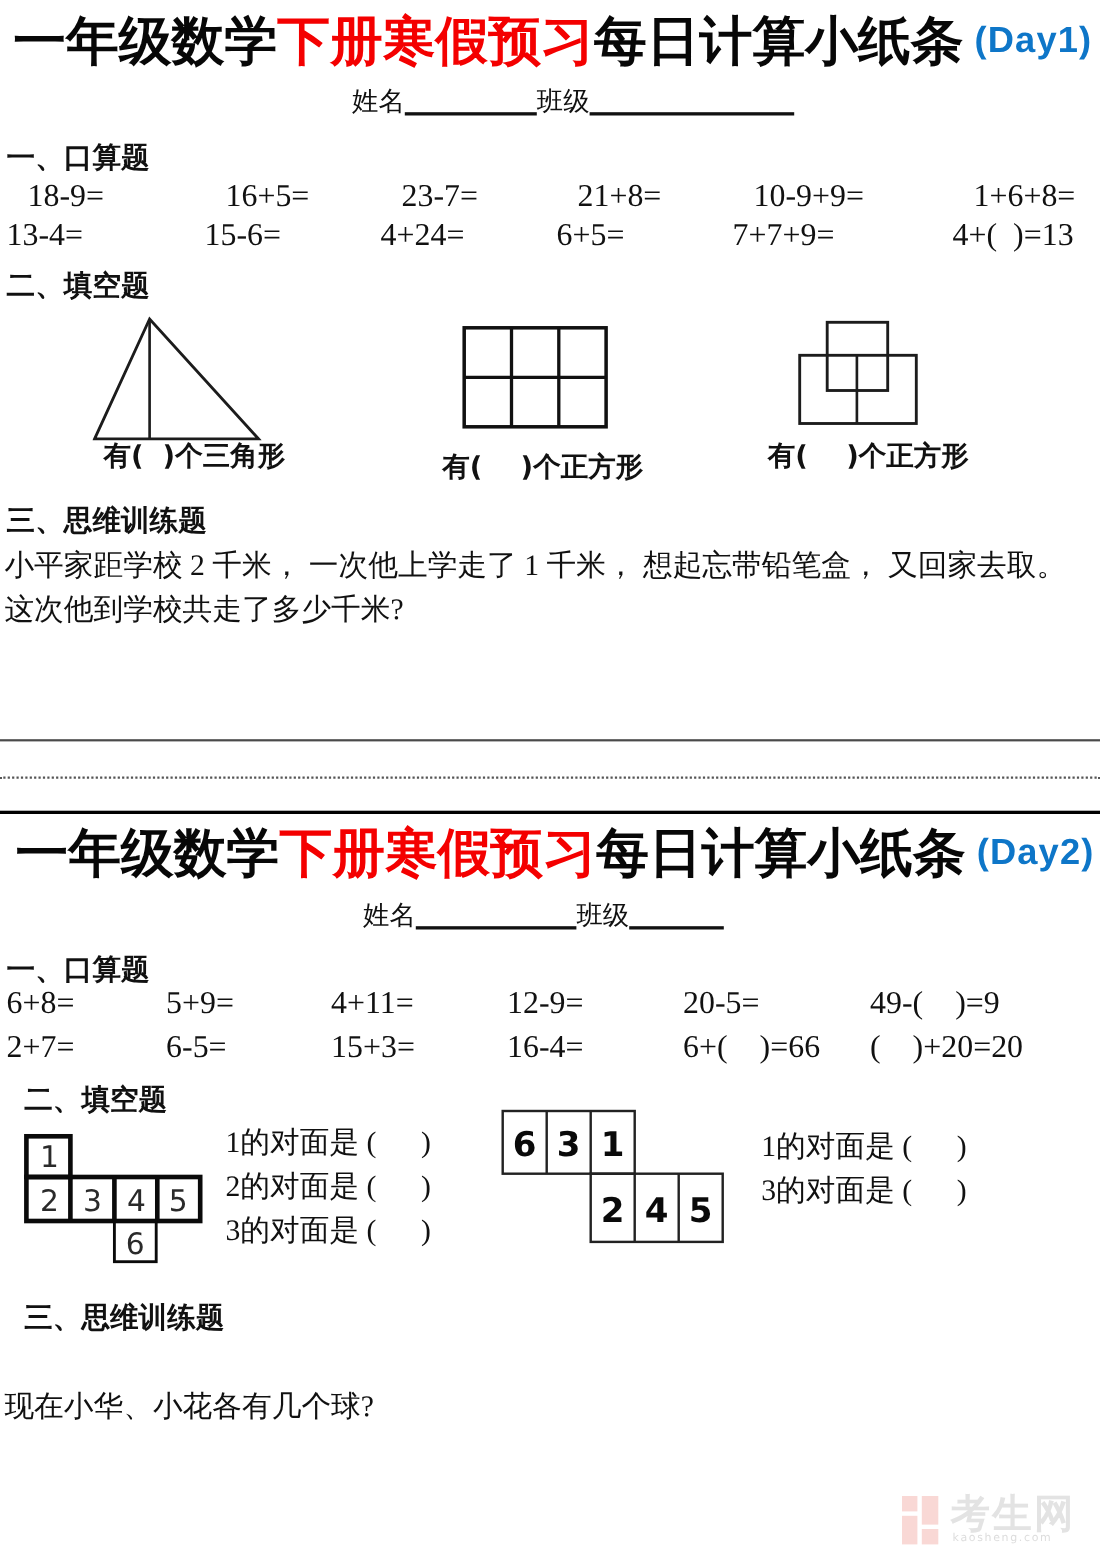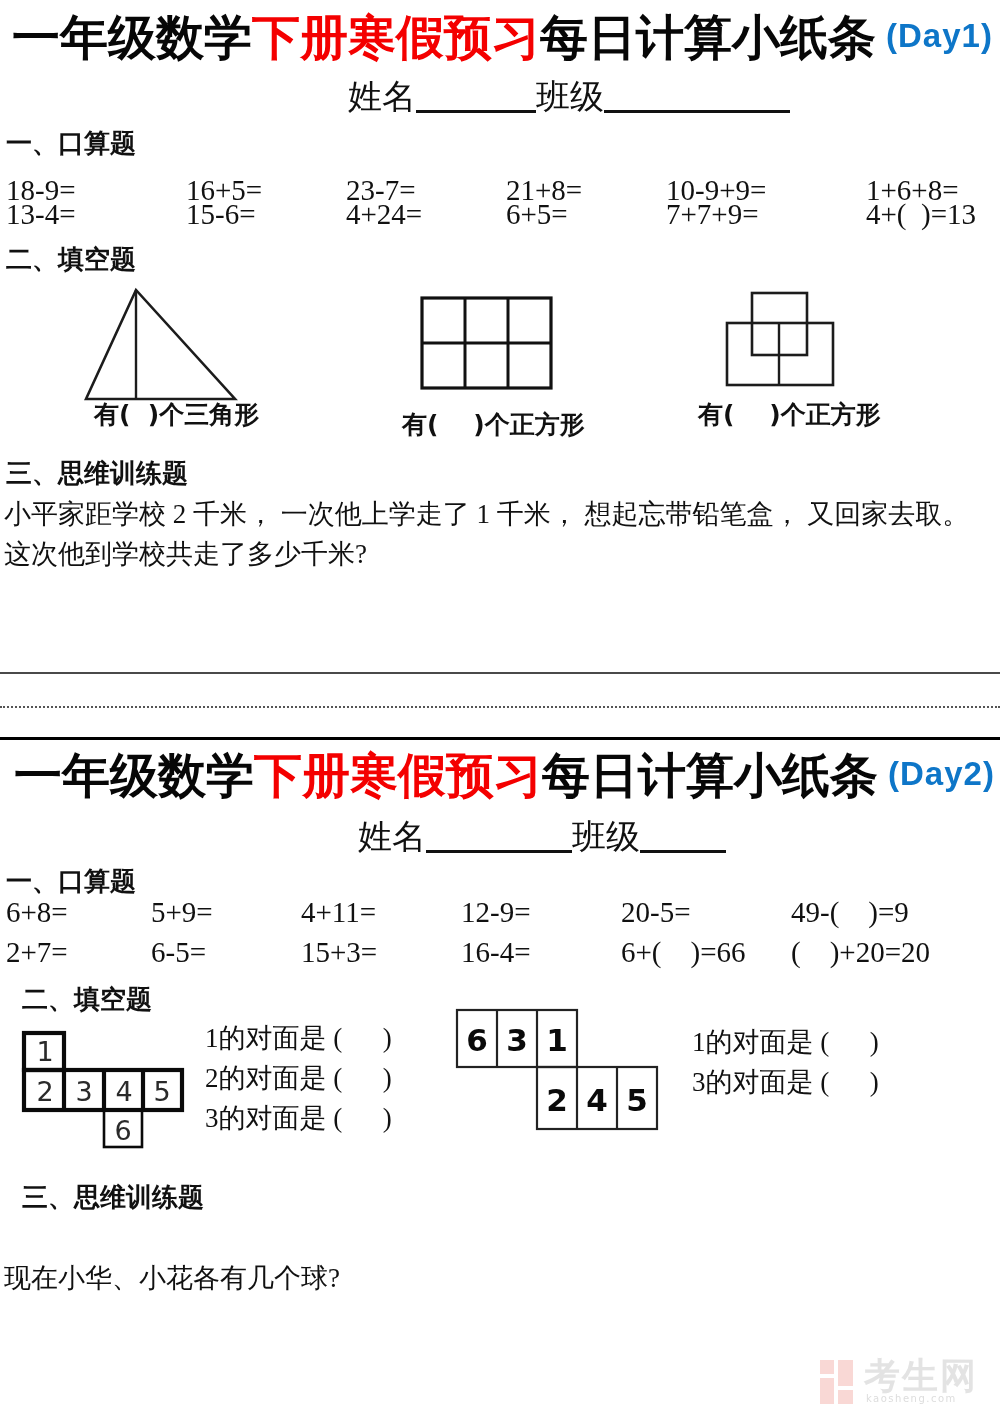--- a/index.html
+++ b/index.html
@@ -13,21 +13,21 @@
   
   .title {
     font-family:"Liberation Sans","DejaVu Sans",sans-serif;
     font-weight:900; font-size:48px; white-space:nowrap; color:#070707;
     letter-spacing:0px;
   }
   .title .red  { color:var(--red,#f40000); }
   .title .day  { color:var(--blue,#0e76c8); font-size:33px; margin-left:10px; vertical-align:7px; letter-spacing:1px;margin-top:45px; }
 
   
-  .nameline { font-size:34px; white-space:nowrap;margin-left:28px; }
+  .nameline { font-size:24px; white-space:nowrap; }
   .blank { display:inline-block; border-bottom:3px solid #111; height:28px; vertical-align:-5px; }
   .blank.w1 { width:120px; } .blank.w2 { width:186px; }
   .blank.w3 { width:146px; } .blank.w4 { width:86px; }
 
   
   .heading { font-weight:700; font-size:26px; white-space:nowrap; }
 
   
   .oral-row { display:grid; white-space:pre; font-size:29px; left:6px; right:4px; }
   .cols-d1 { grid-template-columns:180px 160px 160px 160px 200px auto; }
@@ -66,21 +66,21 @@
   <div class="abs title" style="left:12px; top:6px;">
     <span>一年级数学</span><span class="red">下册寒假预习</span><span>每日计算小纸条</span><span class="day">(Day1)</span>
   </div>
 
   <div class="abs nameline" style="left:320px; top:74px;">
     <span>姓名</span><span class="blank w1"></span><span>班级</span><span class="blank w2"></span>
   </div>
 
   <div class="abs heading" style="left:6px; top:126px;">一、口算题</div>
 
-  <div class="abs oral-row cols-d1" style="top:174px;">
+  <div class="abs oral-row cols-d1" style="top:162px;margin-left:19px;">
     <span>18-9=</span>
     <span>16+5=</span>
     <span>23-7=</span>
     <span>21+8=</span>
     <span>10-9+9=</span>
     <span>1+6+8=</span>
   </div>
   <div class="abs oral-row cols-d1" style="top:198px;">
     <span>13-4=</span>
     <span>15-6=</span>

